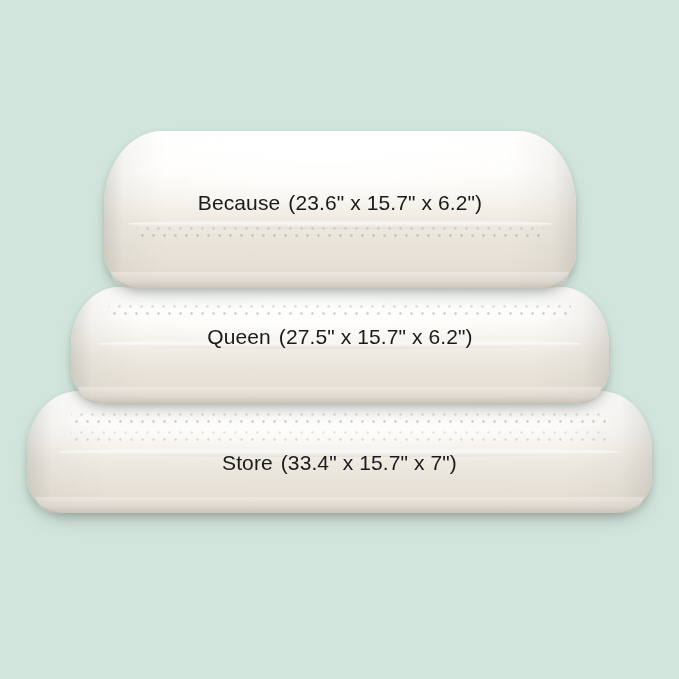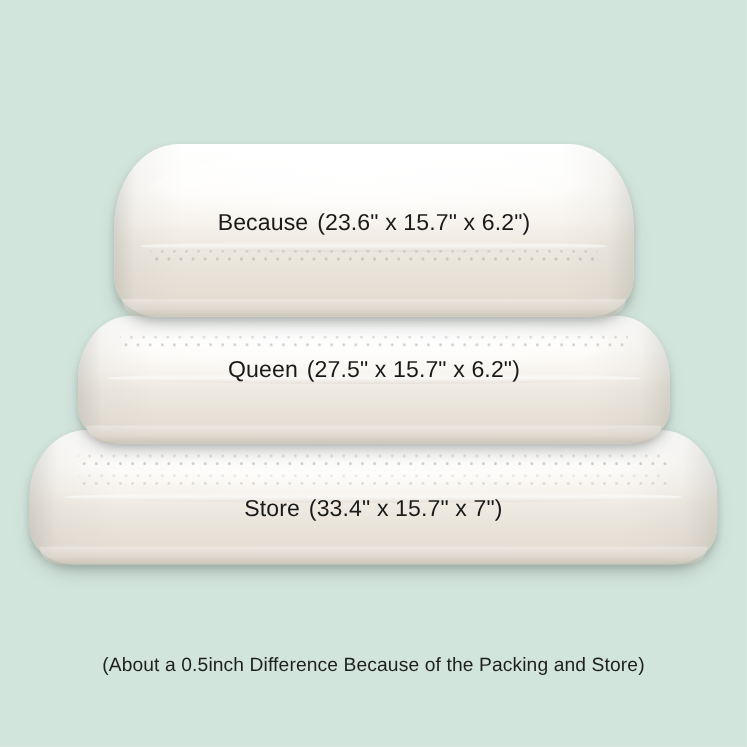--- a/index.html
+++ b/index.html
@@ -209,15 +209,14 @@
     <div class="shade"></div>
     <div class="gloss"></div>
     <div class="crease"></div>
     <div class="holes"></div>
     <div class="lip"></div>
     <div class="label" id="label-standard">
       <span>Because</span><span class="size">(23.6" x 15.7" x 6.2")</span>
     </div>
   </div>
 
-  <div id="caption">(About a 0.5inch Difference Because of the Packing and Store)</div>
 
 </div>
 
 </body></html>

